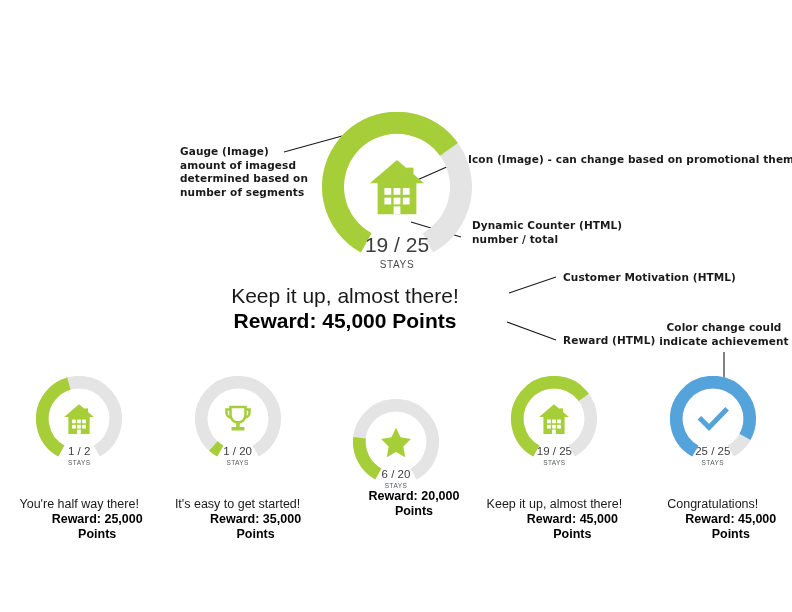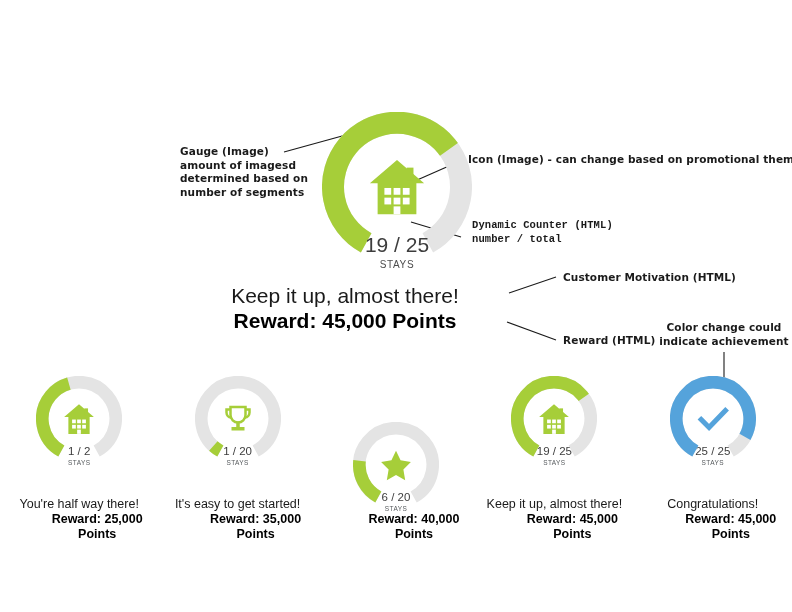--- a/index.html
+++ b/index.html
@@ -103,21 +103,21 @@
     font-weight: 700;
   }
 
   
   #card-row {
     position: absolute;
     left: 0;
     top: 376px;
     width: 792px;
     display: flex;
-    align-items: flex-end;
+    align-items: center;
   }
   .card {
     width: 158.4px;
     display: flex;
     flex-direction: column;
     align-items: center;
   }
   .card-gauge {
     position: relative;
     width: 86px;
@@ -177,21 +177,21 @@
   </g>
 </svg>
 
 <div class="annot" style="left:180px; top:145px;">Gauge (Image)
 amount of imagesd
 determined based on
 number of segments</div>
 
 <div class="annot" style="left:468px; top:153px;">Icon (Image) - can change based on promotional theme</div>
 
-<div class="annot" style="left:472px; top:219px;font-family:Liberation Mono, monospace;">Dynamic Counter (HTML)
+<div class="annot" style="left:472px; top:219px;">Dynamic Counter (HTML)
 number / total</div>
 
 <div class="annot" style="left:563px; top:271px;">Customer Motivation (HTML)</div>
 
 <div class="annot" style="left:563px; top:334px;">Reward (HTML)</div>
 
 <div class="annot center" style="left:654px; top:321px; width:140px;">Color change could
 indicate achievement</div>
 
 <div id="hero-gauge">
@@ -282,21 +282,21 @@
         <path class="card-value-arc" d="M 44.19 130.81 A 64 64 0 1 1 105.81 130.81" fill="none" stroke="#a6ce39" stroke-width="22" stroke-dasharray="75.39822368615503 999"></path>
       </svg>
       <div class="card-icon">
         <svg width="34" height="34" viewBox="0 0 64 64" xmlns="http://www.w3.org/2000/svg">
           <path fill="#a6ce39" d="M32 5 L40.6 23.2 L60 26.2 L45.9 40.5 L49.3 60.5 L32 51 L14.7 60.5 L18.1 40.5 L4 26.2 L23.4 23.2 Z"></path>
         </svg>
       </div>
     </div>
     <div class="card-counter">6 / 20</div>
     <div class="card-stays">STAYS</div>
-    <div class="card-reward">Reward: 40,000 Points</div>
+    <div class="card-reward">Reward: 20,000 Points</div>
   </div>
 
   <div class="card">
     <div class="card-gauge">
       <svg viewBox="0 0 150 150" width="86" height="86" xmlns="http://www.w3.org/2000/svg">
         <path d="M 44.19 130.81 A 64 64 0 1 1 105.81 130.81" fill="none" stroke="#e4e4e4" stroke-width="22"></path>
         <path class="card-value-arc" d="M 44.19 130.81 A 64 64 0 1 1 105.81 130.81" fill="none" stroke="#a6ce39" stroke-width="22" stroke-dasharray="229.2106000059113 999"></path>
       </svg>
       <div class="card-icon">
         <svg width="34" height="34" viewBox="0 0 64 64" xmlns="http://www.w3.org/2000/svg">

